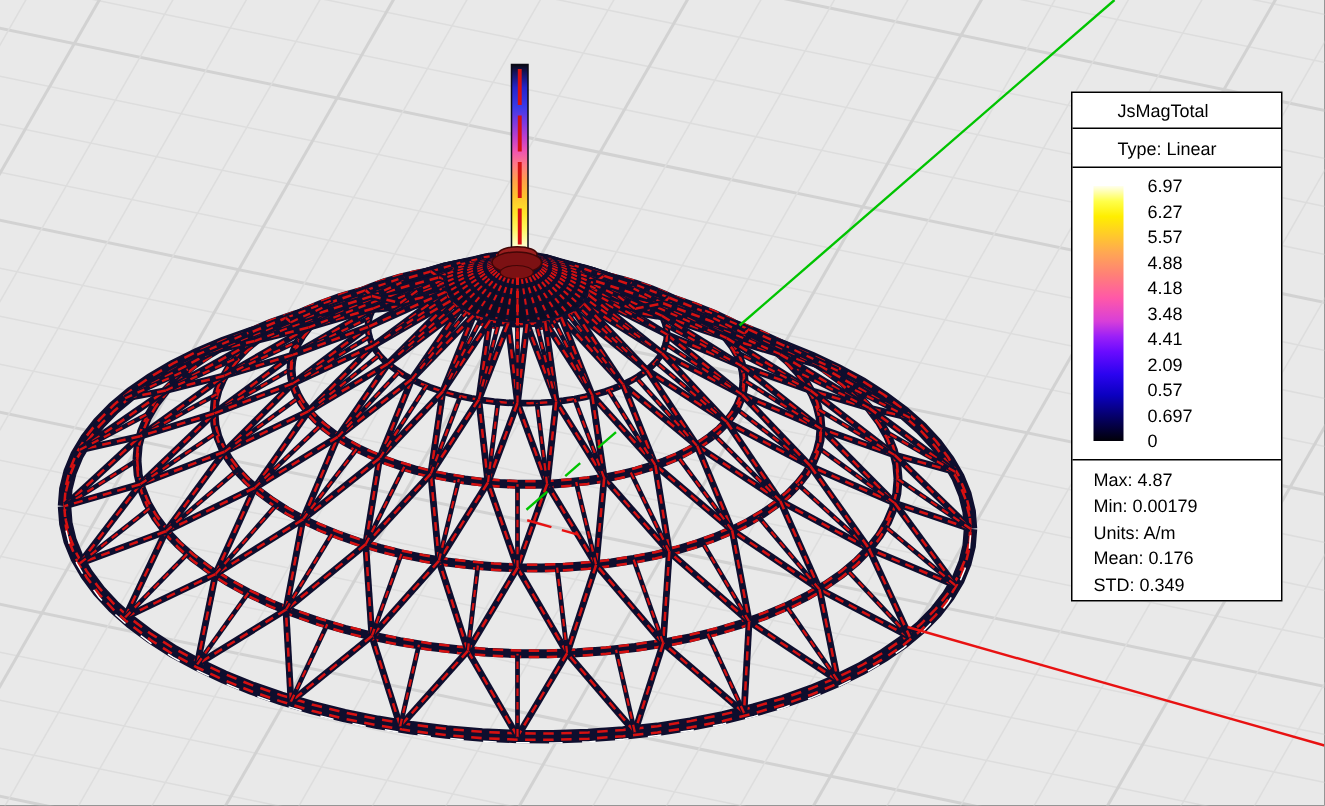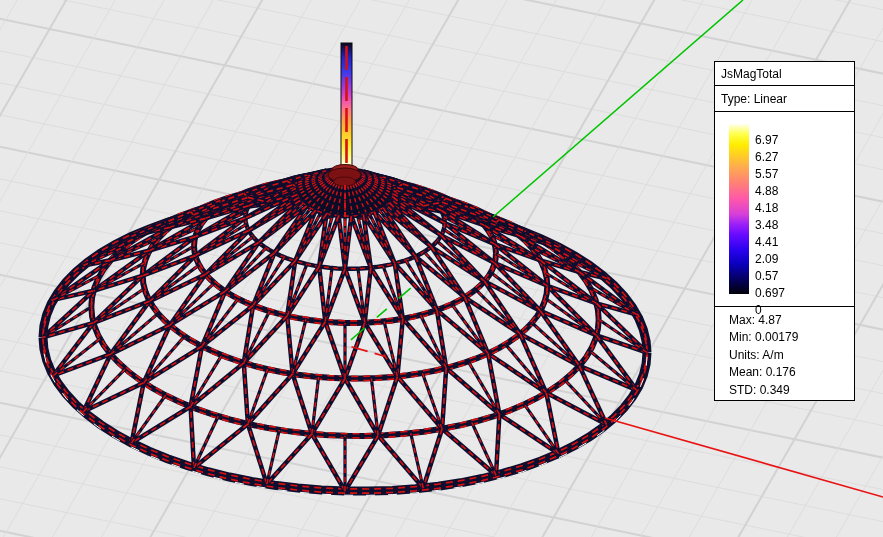--- a/index.html
+++ b/index.html
@@ -8,26 +8,26 @@
     background:#e9e9e9;
     font-family:"Liberation Sans","DejaVu Sans",sans-serif;
   }
   #scene { position:absolute; left:0; top:0; width:883px; height:537px; display:block; }
 
   .legend {
     position:absolute; left:714px; top:61px; width:141px; height:340px;
     background:#ffffff; border:1px solid #000; box-sizing:border-box;
     font-size:12px; color:#000;
   }
-  .legend-row { border-bottom:1px solid #000; padding-left:6px; white-space:nowrap; overflow:hidden; }
+  .legend-row { border-bottom:1px solid #000; padding-left:30px; white-space:nowrap; overflow:hidden; }
   .row-title  { height:23px; line-height:24px; }
   .row-type   { height:25px; line-height:26px; }
   .cbar-section { position:relative; height:194px; border-bottom:1px solid #000; }
   .cbar { position:absolute; left:14px; top:12px; width:20px; height:170px; border:0; }
-  .tick { position:absolute; left:40px; height:16px; line-height:16px; white-space:nowrap;margin-top:16px; }
+  .tick { position:absolute; left:50px; height:16px; line-height:16px; white-space:nowrap; }
   .stats { padding:5px 0 0 14px; }
   .stat-line { height:17.4px; line-height:17.4px; white-space:nowrap; }
 </style>
 </head>
 <body>
 
 <div id="viewport">
   <svg id="scene" viewBox="0 0 883 537">
       <g>
         <line x1="-4" y1="-238" x2="887" y2="-53.56300000000002" stroke="#d2d2d2" stroke-width="2"></line>

